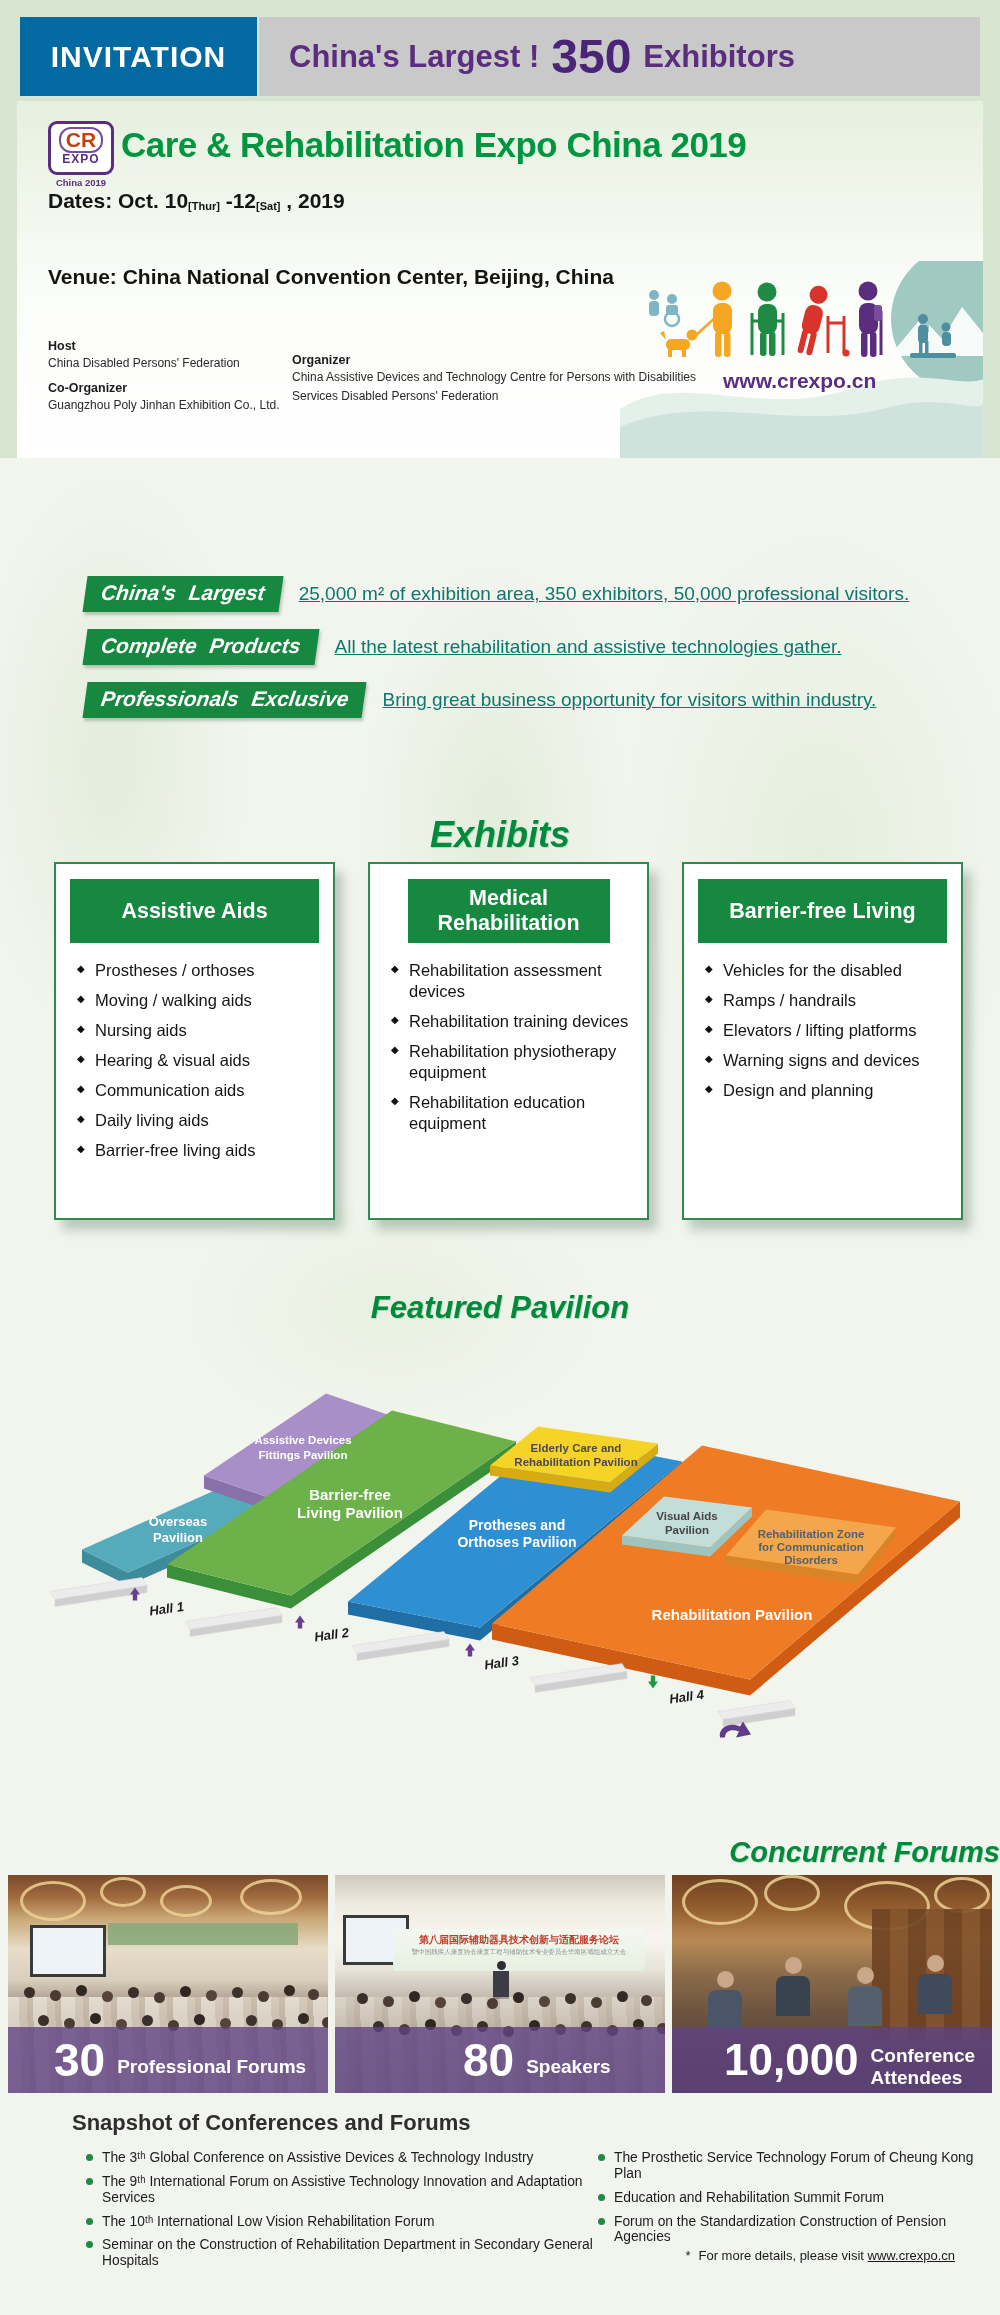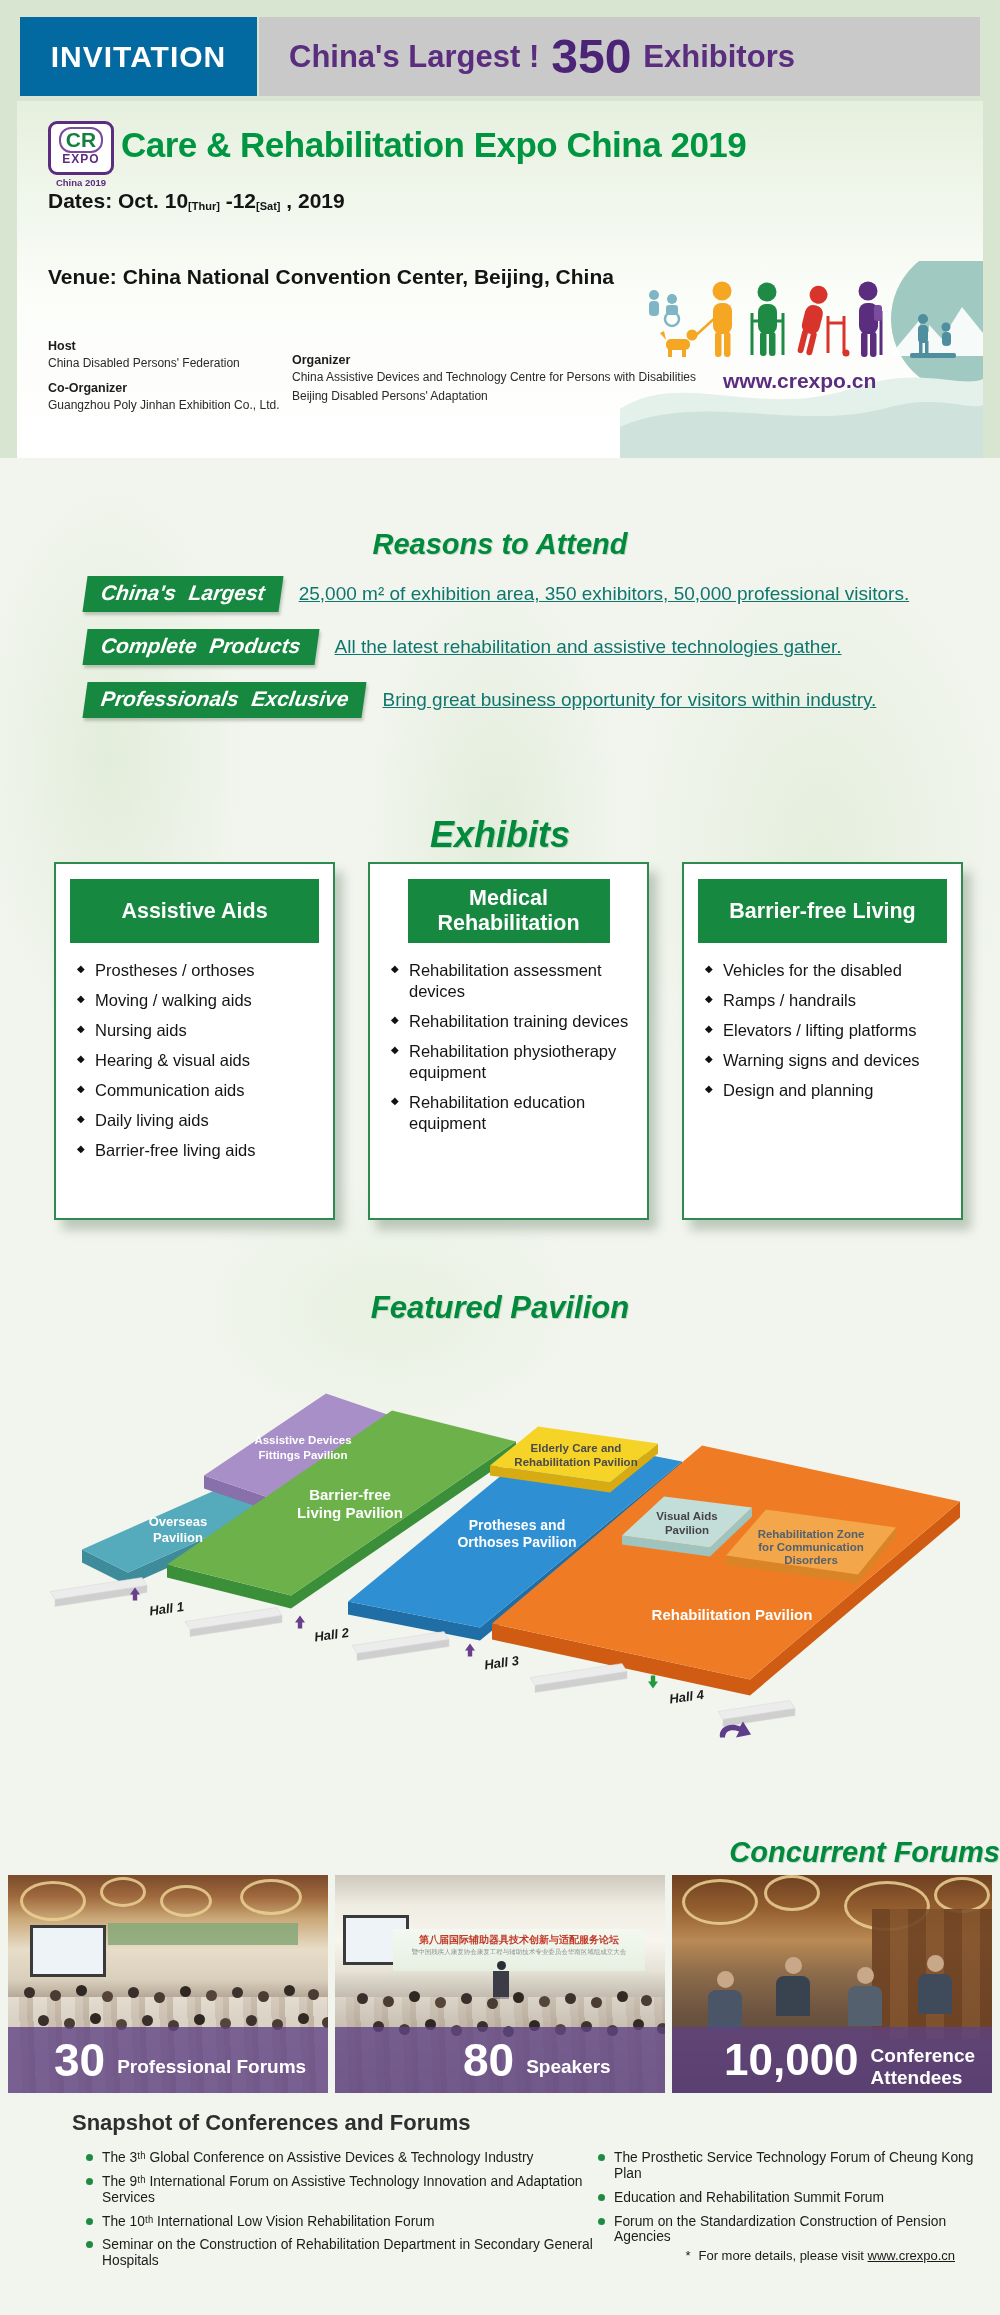--- a/index.html
+++ b/index.html
@@ -13,21 +13,21 @@
   .hdr-gray{position:absolute;left:259px;top:17px;width:721px;height:79px;background:#c9c9c9;
     display:flex;align-items:center;padding-left:30px;box-sizing:border-box;color:#5b2d7e;}
   .hdr-gray .pre,.hdr-gray .suf{font-size:31px;font-weight:bold;}
   .hdr-gray .num{font-size:48px;font-weight:bold;color:#4b2477;margin:0 12px;line-height:1;}
 
   
   .hero{position:absolute;left:17px;top:101px;width:966px;height:357px;
     background:linear-gradient(180deg,#e6f0de 0%,#fbfdf9 55%,#ffffff 100%);}
   .logo{position:absolute;left:31px;top:20px;width:66px;height:54px;border:3px solid #5b2d7e;border-radius:9px;
     background:#fff;text-align:center;box-sizing:border-box;}
-  .logo .cr{font-size:21px;font-weight:bold;color:#15803d;border:2px solid #7a4b9e;display:inline-block;
+  .logo .cr{font-size:21px;font-weight:bold;color:#c2410c;border:2px solid #7a4b9e;display:inline-block;
     padding:0 5px;margin-top:3px;line-height:1.05;border-radius:12px;}
   .logo .expo{font-size:12px;font-weight:bold;color:#5b2d7e;letter-spacing:1px;line-height:1;}
   .logo-tag{position:absolute;left:31px;top:76px;width:66px;text-align:center;font-size:9.5px;font-weight:bold;color:#5b2d7e;}
   .hero-title{position:absolute;left:104px;top:24px;font-size:35px;font-weight:bold;color:#009540;letter-spacing:-0.5px;}
   .dates,.venue{position:absolute;left:31px;color:#141414;font-size:21px;font-weight:bold;}
   .dates{top:88px;}.venue{top:124px;margin-top:40px;}
   .dates .sub{font-size:11px;font-weight:bold;vertical-align:-2px;}
   .org-label{position:absolute;font-size:12.5px;font-weight:bold;color:#1c1c1c;}
   .org-value{position:absolute;font-size:12px;color:#2a2a2a;}
   
@@ -139,21 +139,21 @@
     <div class="dates"><span>Dates: </span><span>Oct. 10</span><span class="sub">[Thur]</span><span> -12</span><span class="sub">[Sat]</span><span> , 2019</span>
     </div>
     <div class="venue">Venue: China National Convention Center, Beijing, China</div>
 
     <div class="org-label" style="left:31px;top:238px;">Host</div>
     <div class="org-value" style="left:31px;top:255px;">China Disabled Persons' Federation</div>
     <div class="org-label" style="left:31px;top:280px;">Co-Organizer</div>
     <div class="org-value" style="left:31px;top:297px;">Guangzhou Poly Jinhan Exhibition Co., Ltd.</div>
     <div class="org-label" style="left:275px;top:252px;">Organizer</div>
     <div class="org-value" style="left:275px;top:269px;">China Assistive Devices and Technology Centre for Persons with Disabilities</div>
-    <div class="org-value" style="left:275px;top:288px;">Beijing Disabled Persons' Adaptation</div>
+    <div class="org-value" style="left:275px;top:288px;">Services Disabled Persons' Federation</div>
 
     <svg class="illus" viewBox="0 0 363 197">
       <circle cx="345" cy="58" r="74" fill="#9fc9c1"></circle>
       <path d="M272,92 L302,56 L322,78 L342,46 L363,72 L363,95 L272,95 Z" fill="#ffffff" opacity="0.9"></path>
       <rect x="300" y="62" width="9" height="9" fill="#9fc9c1"></rect>
       <path d="M0,148 C60,108 140,158 230,128 C300,103 340,128 363,118 L363,197 L0,197 Z" fill="#e4f0ea"></path>
       <path d="M0,166 C80,130 180,172 270,146 C320,133 352,150 363,144 L363,197 L0,197 Z" fill="#cfe3dc"></path>
 
       <g fill="#7fb5c4">
         <circle cx="34" cy="34" r="5"></circle>
@@ -218,21 +218,20 @@
       </g>
     </svg>
     <div class="website">www.crexpo.cn</div>
   </div>
 
   <div class="blob b1"></div>
   <div class="blob b2"></div>
   <div class="blob b3"></div>
   <div class="blob b4"></div>
 
-  <div class="sec-h h-reasons">Reasons to Attend</div>
   <div class="reason-row r1">
     <span class="badge">China's Largest</span>
     <span class="reason-text">25,000 m² of exhibition area, 350 exhibitors, 50,000 professional visitors.</span>
   </div>
   <div class="reason-row r2">
     <span class="badge">Complete Products</span>
     <span class="reason-text">All the latest rehabilitation and assistive technologies gather.</span>
   </div>
   <div class="reason-row r3">
     <span class="badge">Professionals Exclusive</span>

